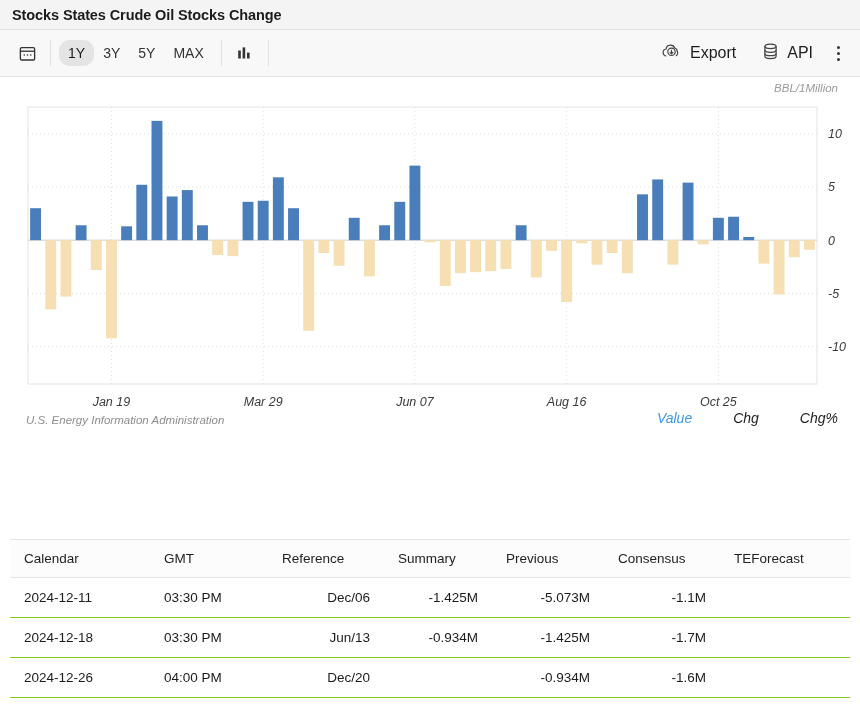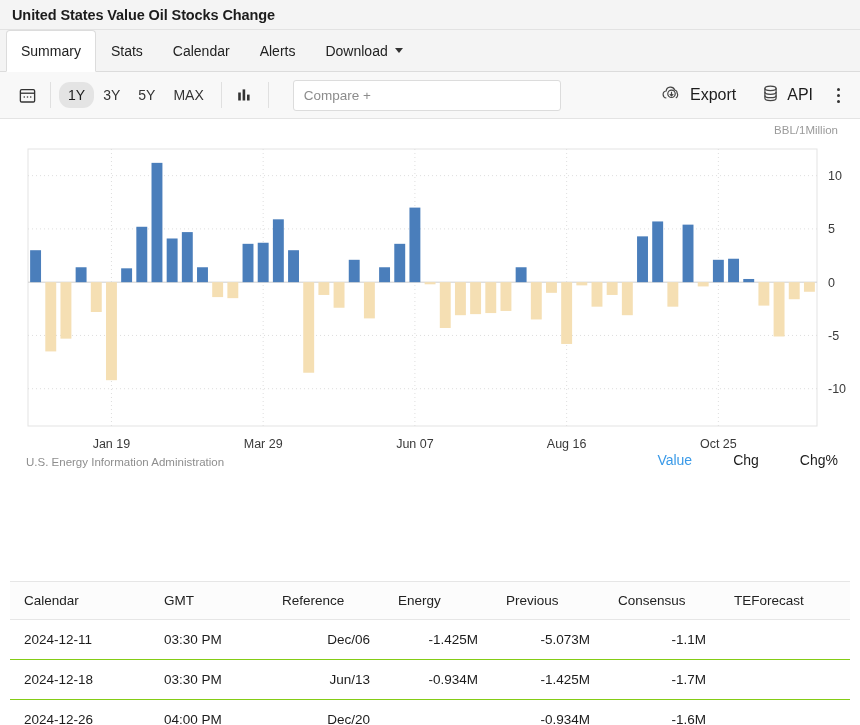--- a/index.html
+++ b/index.html
@@ -111,21 +111,21 @@
     padding: 6px 12px;
     cursor: pointer;
   }
   .kebab {
     display: flex; flex-direction: column; gap: 3px;
     padding: 8px 10px; cursor: pointer;
   }
   .kebab i { width: 3px; height: 3px; background: #333; border-radius: 50%; display:block; }
 
   
-  .chart-wrap { position: relative; width: 860px; height: 400px; background: #fff; }
+  .chart-wrap { position: relative; width: 860px; height: 400px; background: #fff; font-style: italic; }
   .units {
     position: absolute; right: 22px; top: 5px;
     font-size: 11.5px; color: #9a9a9a;
   }
   .chartsvg { position: absolute; left: 0; top: 22px; }
   .source {
     position: absolute; left: 26px; top: 337px;
     font-size: 11.5px; color: #8e8e8e;
   }
   .footlinks {
@@ -169,41 +169,23 @@
   table.cal col.c4 { width: 112px; }
   table.cal col.c5 { width: 116px; }
   table.cal col.c6 { width: 130px; }
 </style>
 </head>
 <body>
 
 <div class="page">
 
   <div class="header">
-    <h1>United States Value Oil Stocks Change</h1>
+    <h1>Stocks States Crude Oil Stocks Change</h1>
   </div>
 
-  <div class="tabbar">
-    <div class="tab active">
-      <span>Summary</span>
-    </div>
-    <div class="tab">
-      <span>Stats</span>
-    </div>
-    <div class="tab">
-      <span>Calendar</span>
-    </div>
-    <div class="tab">
-      <span>Alerts</span>
-    </div>
-    <div class="tab">
-      <span>Download</span>
-      <span class="caret"></span>
-    </div>
-  </div>
 
   <div class="toolbar">
     <div class="tb-icon">
       <svg width="19" height="19" viewBox="0 0 20 20" fill="none" stroke="#333" stroke-width="1.4">
         <rect x="2.5" y="3.8" width="15" height="13" rx="1.4"></rect>
         <line x1="2.5" y1="7.6" x2="17.5" y2="7.6"></line>
         <circle cx="6.6" cy="11.6" r="0.85" fill="#333" stroke="none"></circle>
         <circle cx="10" cy="11.6" r="0.85" fill="#333" stroke="none"></circle>
         <circle cx="13.4" cy="11.6" r="0.85" fill="#333" stroke="none"></circle>
       </svg>
@@ -217,21 +199,20 @@
     </div>
     <div class="divider"></div>
     <div class="tb-icon">
       <svg width="18" height="18" viewBox="0 0 18 18">
         <rect x="2.2" y="6.5" width="2.6" height="8" fill="#333"></rect>
         <rect x="6.6" y="3.4" width="2.6" height="11.1" fill="#333"></rect>
         <rect x="11.0" y="8.6" width="2.6" height="5.9" fill="#333"></rect>
       </svg>
     </div>
     <div class="divider"></div>
-    <input class="compare" type="text" placeholder="Compare +" style="">
     <div class="tb-right">
       <div class="tb-btn">
         <span>
           <svg width="21" height="19" viewBox="0 0 22 19" fill="none" stroke="#444" stroke-width="1.25">
             <path d="M5.6 14.2a3.7 3.7 0 0 1-.2-7.35 4.6 4.6 0 0 1 8.9-1.0 3.3 3.3 0 0 1 2.6 3.2 3.6 3.6 0 0 1-1.4 5.15"></path>
             <circle cx="11" cy="9.8" r="3.9"></circle>
             <path d="M11 7.7v4.2M9.2 10.2 11 12l1.8-1.8" stroke-width="1.2"></path>
           </svg>
         </span>
         <span>Export</span>
@@ -351,21 +332,21 @@
           <col class="c3">
           <col class="c4">
           <col class="c5">
           <col class="c6">
         </colgroup>
       <thead>
         <tr>
           <th class="l">Calendar</th>
           <th class="l">GMT</th>
           <th>Reference</th>
-          <th>Energy</th>
+          <th>Summary</th>
           <th>Previous</th>
           <th>Consensus</th>
           <th>TEForecast</th>
         </tr>
       </thead>
       <tbody>
         <tr>
           <td class="l">2024-12-11</td>
           <td class="l">03:30 PM</td>
           <td>Dec/06</td>

